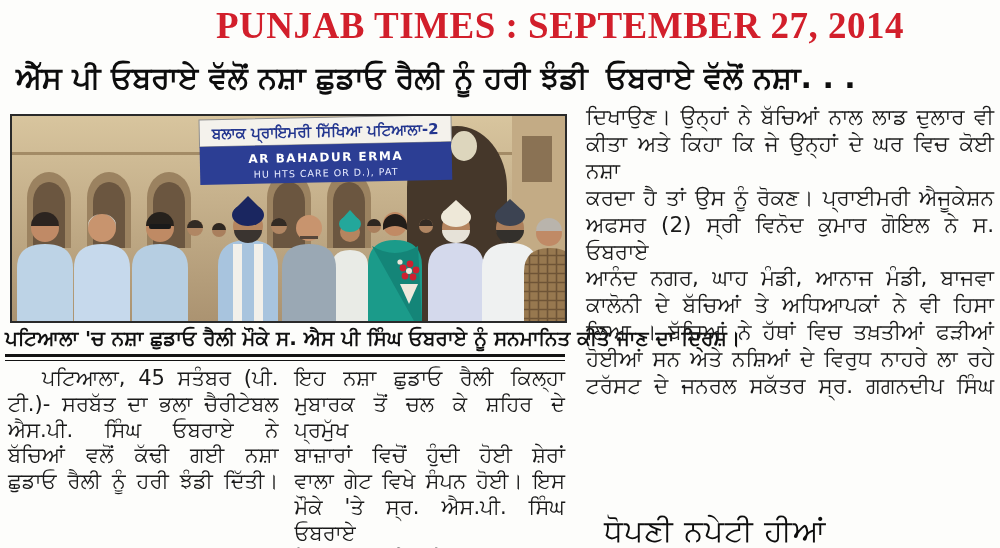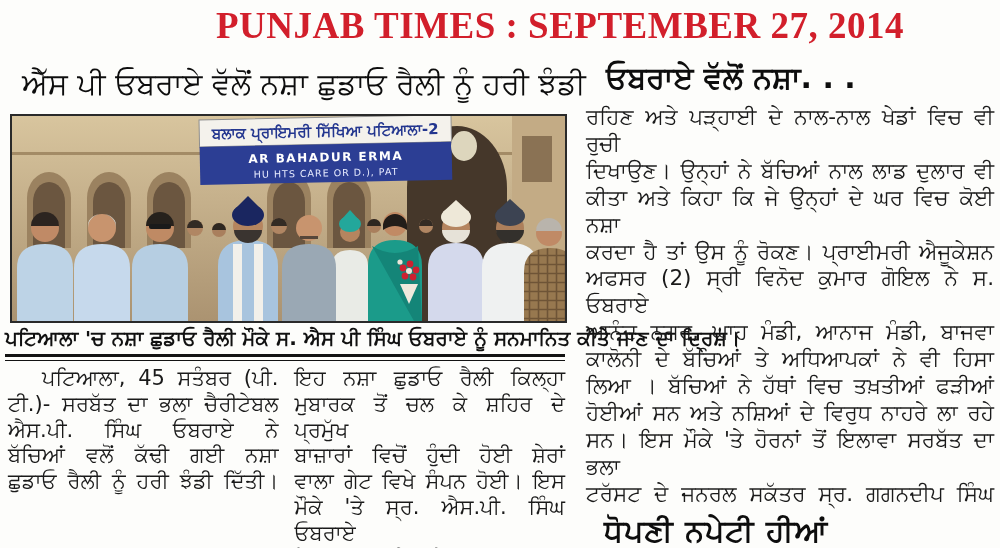--- a/index.html
+++ b/index.html
@@ -8,22 +8,22 @@
     background:#fdfdfb; overflow:hidden;
     font-family:"DejaVu Sans", sans-serif; color:#161616;padding-left:33px;
   }
   .masthead{
     position:absolute; top:4px; left:0; width:1000px; box-sizing:border-box;
     padding-left:120px; text-align:center;
     font-family:"Liberation Serif", serif; font-weight:700; font-size:37px;
     letter-spacing:.5px; color:#d21f2b; white-space:nowrap;
   }
   .headline-left{
-    position:absolute; top:52px; left:8px; width:552px; margin:14px;
-    font-size:30px; font-weight:400; color:#0d0d0d;
+    position:absolute; top:52px; left:8px; width:552px; margin:8px;
+    font-size:30px; font-weight:700; color:#0d0d0d;
     text-align:justify; text-align-last:justify; white-space:nowrap;
   }
   .headline-right{
     position:absolute; top:54px; left:600px; width:280px; margin:6px;
     font-size:30px; font-weight:700; color:#0d0d0d; white-space:nowrap;
   }
   .photo-frame{
     position:absolute; top:114px; left:10px; width:553px; height:205px;
     border:2px solid #2a2a2a; box-sizing:content-box; background:#c9b28c;
   }
@@ -44,21 +44,21 @@
   }
   .bcol{width:272px; font-size:21px; line-height:25.8px; color:#1a1a1a;}
   .line{text-align:justify; text-align-last:justify;}
   .bcol-1 .line:first-child{text-indent:34px;}
   .right-body{
     position:absolute; top:104px; left:586px; width:408px;
     font-size:21.5px; line-height:26.9px; color:#1a1a1a;
   }
   .next-headline{
     position:absolute; top:513px; left:604px; width:300px;
-    font-size:30px; font-weight:700; letter-spacing:1px; color:#0d0d0d;
+    font-size:30px; font-weight:400; letter-spacing:1px; color:#0d0d0d;
     white-space:nowrap;
   }
 </style>
 </head>
 <body>
 
 <div class="page">
 
   <div class="masthead">PUNJAB TIMES : SEPTEMBER 27, 2014</div>
 
@@ -214,28 +214,26 @@
           <div class="line">ਬਾਜ਼ਾਰਾਂ ਵਿਚੋਂ ਹੁੰਦੀ ਹੋਈ ਸ਼ੇਰਾਂ</div>
           <div class="line">ਵਾਲਾ ਗੇਟ ਵਿਖੇ ਸੰਪਨ ਹੋਈ। ਇਸ</div>
           <div class="line">ਮੌਕੇ 'ਤੇ ਸ੍ਰ. ਐਸ.ਪੀ. ਸਿੰਘ ਓਬਰਾਏ</div>
           <div class="line">ਨੇ ਬੱਚਿਆਂ ਨੂੰ ਪ੍ਰੇਰਿਆ ਕਿ ਉਹ</div>
         </div>
 
     </div>
   </div>
 
   <div class="right-body">
-      <div class="line">ਰਹਿਣ ਅਤੇ ਪੜ੍ਹਾਈ ਦੇ ਨਾਲ-ਨਾਲ ਖੇਡਾਂ ਵਿਚ ਵੀ ਰੁਚੀ</div>
       <div class="line">ਦਿਖਾਉਣ। ਉਨ੍ਹਾਂ ਨੇ ਬੱਚਿਆਂ ਨਾਲ ਲਾਡ ਦੁਲਾਰ ਵੀ</div>
       <div class="line">ਕੀਤਾ ਅਤੇ ਕਿਹਾ ਕਿ ਜੇ ਉਨ੍ਹਾਂ ਦੇ ਘਰ ਵਿਚ ਕੋਈ ਨਸ਼ਾ</div>
       <div class="line">ਕਰਦਾ ਹੈ ਤਾਂ ਉਸ ਨੂੰ ਰੋਕਣ। ਪ੍ਰਾਈਮਰੀ ਐਜੂਕੇਸ਼ਨ</div>
       <div class="line">ਅਫਸਰ (2) ਸ੍ਰੀ ਵਿਨੋਦ ਕੁਮਾਰ ਗੋਇਲ ਨੇ ਸ. ਓਬਰਾਏ</div>
       <div class="line">ਆਨੰਦ ਨਗਰ, ਘਾਹ ਮੰਡੀ, ਆਨਾਜ ਮੰਡੀ, ਬਾਜਵਾ</div>
       <div class="line">ਕਾਲੋਨੀ ਦੇ ਬੱਚਿਆਂ ਤੇ ਅਧਿਆਪਕਾਂ ਨੇ ਵੀ ਹਿਸਾ</div>
       <div class="line">ਲਿਆ । ਬੱਚਿਆਂ ਨੇ ਹੱਥਾਂ ਵਿਚ ਤਖ਼ਤੀਆਂ ਫੜੀਆਂ</div>
       <div class="line">ਹੋਈਆਂ ਸਨ ਅਤੇ ਨਸ਼ਿਆਂ ਦੇ ਵਿਰੁਧ ਨਾਹਰੇ ਲਾ ਰਹੇ</div>
-      <div class="line">ਸਨ। ਇਸ ਮੌਕੇ 'ਤੇ ਹੋਰਨਾਂ ਤੋਂ ਇਲਾਵਾ ਸਰਬੱਤ ਦਾ ਭਲਾ</div>
       <div class="line">ਟਰੱਸਟ ਦੇ ਜਨਰਲ ਸਕੱਤਰ ਸ੍ਰ. ਗਗਨਦੀਪ ਸਿੰਘ</div>
     </div>
 
   <div class="next-headline">ਧੋਪਣੀ ਨਪੇਟੀ ਹੀਆਂ</div>
 
 </div>
 
 </body></html>

